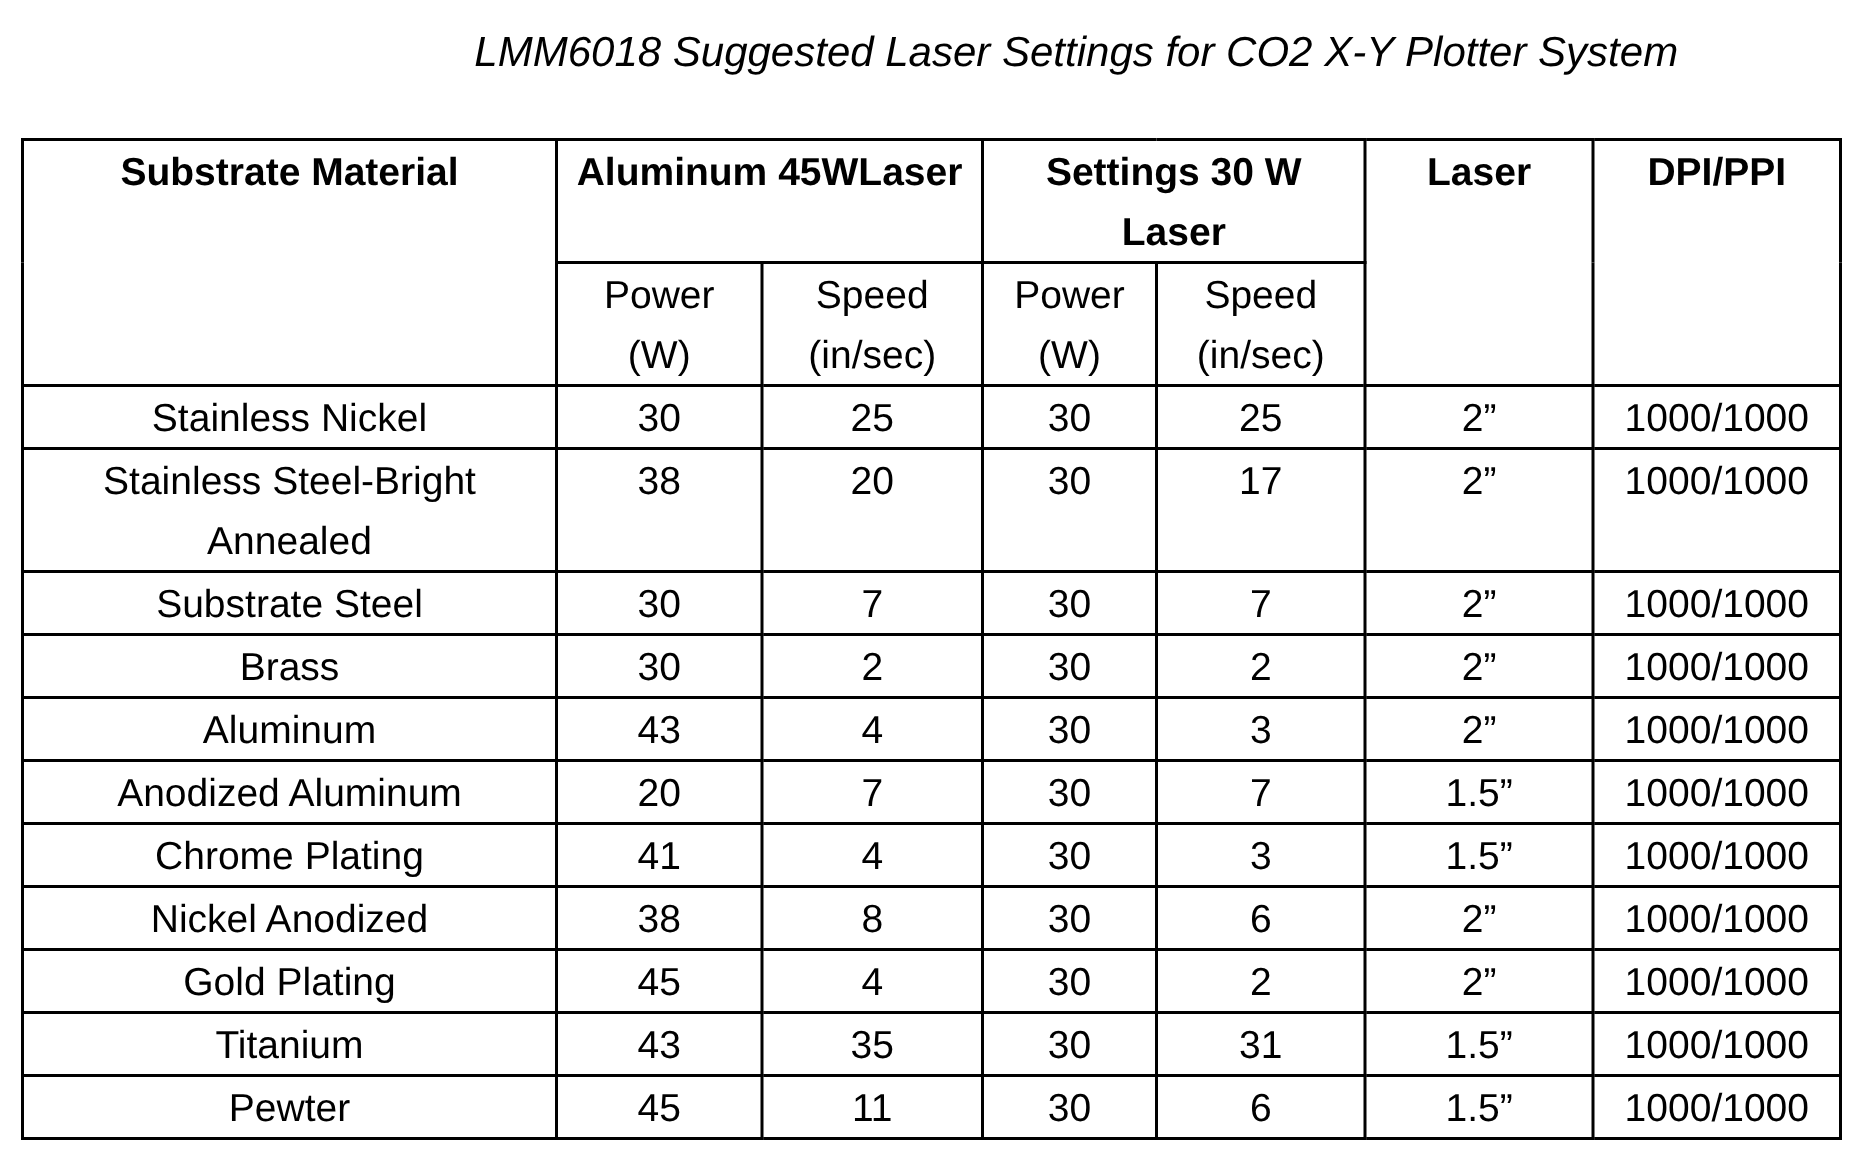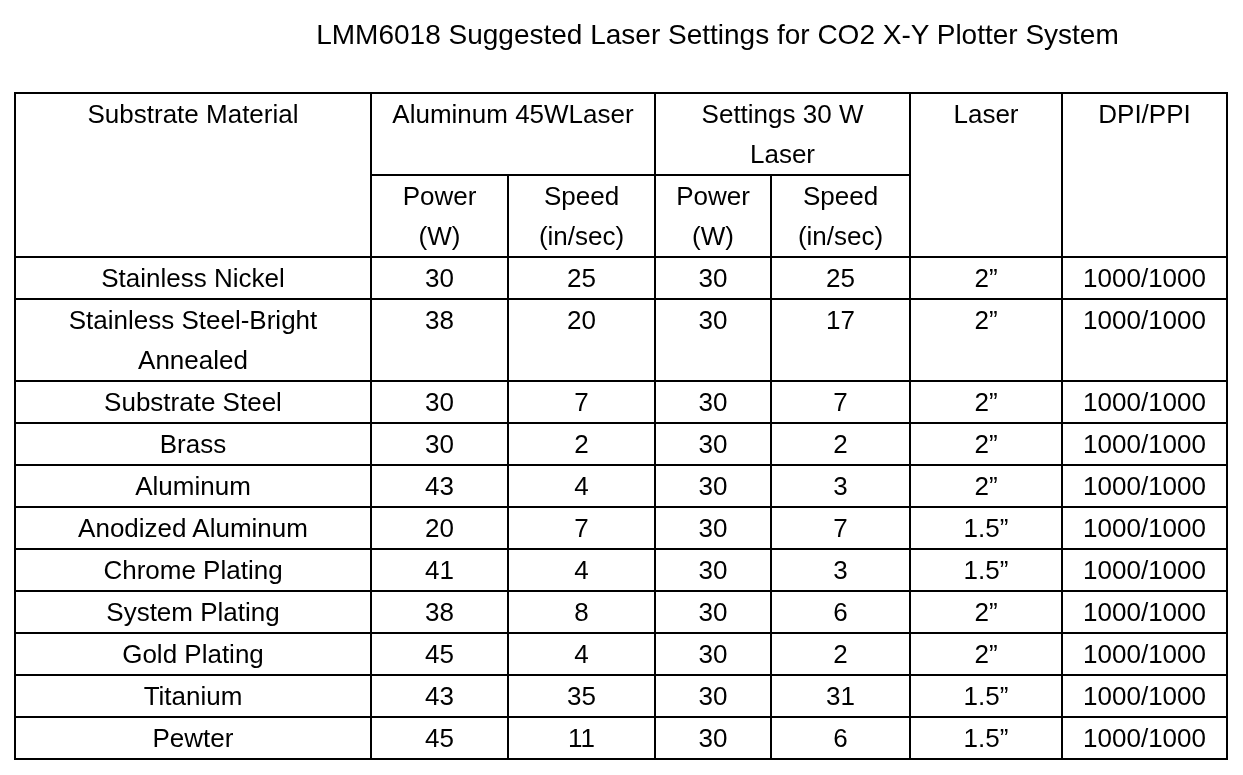--- a/index.html
+++ b/index.html
@@ -11,40 +11,41 @@
     font-family: "Liberation Sans", sans-serif;
     color: #000000;
     overflow: hidden;
   }
   .page-title {
     margin: 18px 0 0 192px;
     text-align: center;
     font-size: 28px;
     line-height: 34px;
     white-space: nowrap;
+    font-style: italic;
   }
   table.settings-table {
     border-collapse: collapse;
     table-layout: fixed;
     width: 1212px;
     margin: 40px 0 0 14px;
   }
   .settings-table th,
   .settings-table td {
     border: 2px solid #000000;
     font-weight: normal;
     font-size: 26px;
     line-height: 40px;
     text-align: center;
     vertical-align: top;
     padding: 0;
     white-space: pre-line;
     overflow: hidden;
   }
-  .settings-table thead tr.group-row th { height: 80px; }
+  .settings-table thead tr.group-row th { height: 80px; font-weight: bold; }
   .settings-table thead tr.sub-row th   { height: 80px; margin-left: 44px; }
   .settings-table tbody td { height: 39px; }
 </style>
 </head>
 <body>
 
 <div class="page-title">LMM6018 Suggested Laser Settings for CO2 X-Y Plotter System</div>
 
 <table class="settings-table">
   <colgroup>
@@ -135,21 +136,21 @@
     <tr>
       <td>Chrome Plating</td>
       <td>41</td>
       <td>4</td>
       <td>30</td>
       <td>3</td>
       <td>1.5”</td>
       <td>1000/1000</td>
     </tr>
     <tr>
-      <td>System Plating</td>
+      <td>Nickel Anodized</td>
       <td>38</td>
       <td>8</td>
       <td>30</td>
       <td>6</td>
       <td>2”</td>
       <td>1000/1000</td>
     </tr>
     <tr>
       <td>Gold Plating</td>
       <td>45</td>

